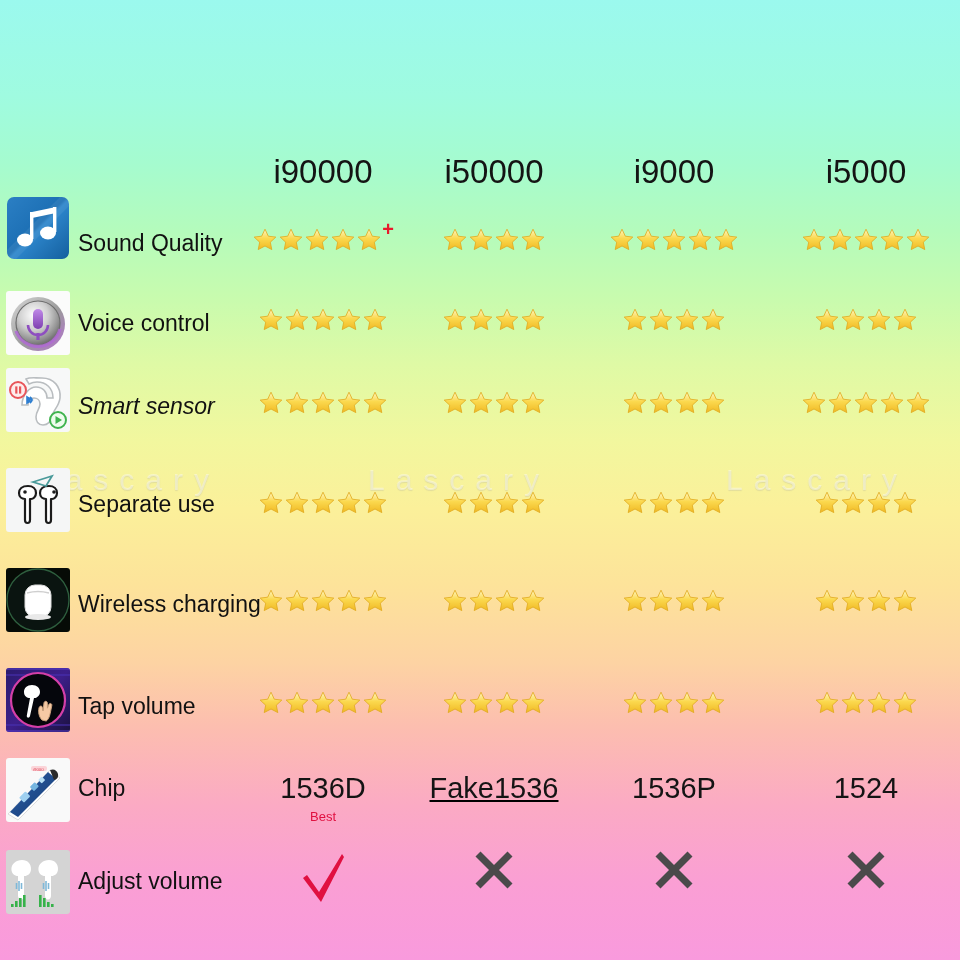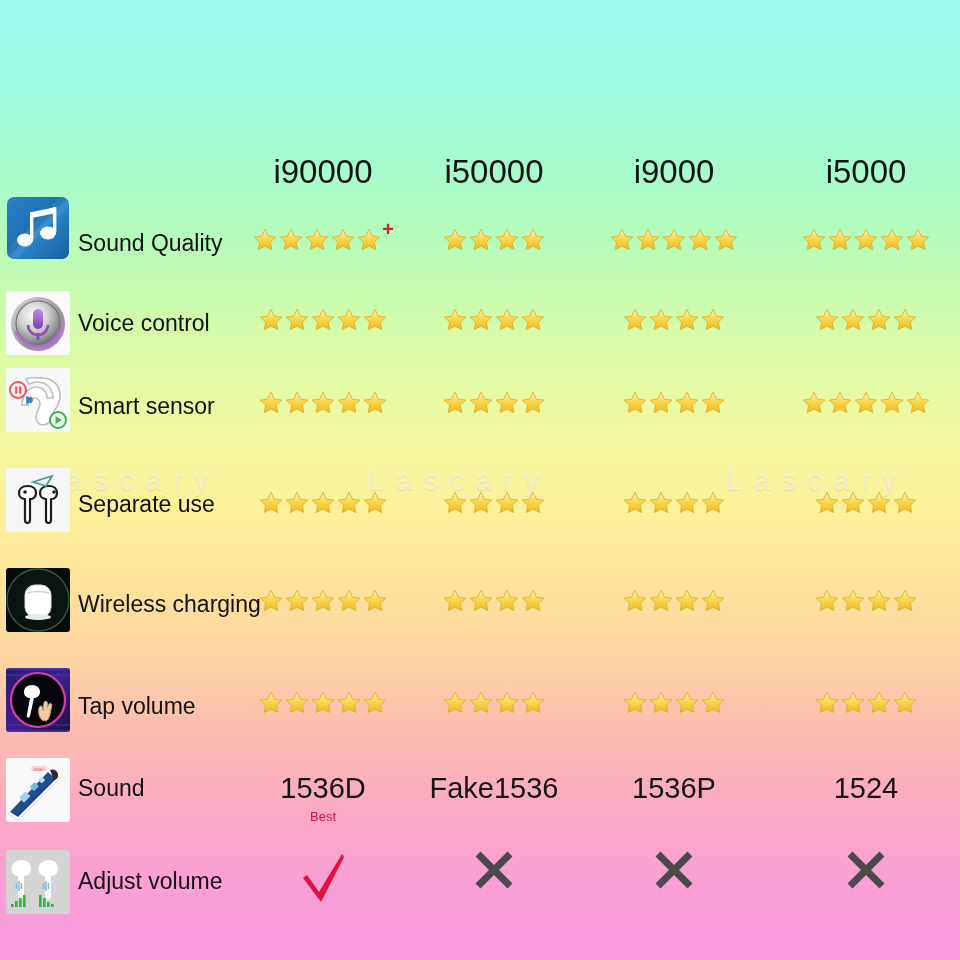--- a/index.html
+++ b/index.html
@@ -281,21 +281,21 @@
               <rect width="64" height="64" fill="#f7f8f8"></rect>
               <path d="M36 10 c12 0 19 9 18 20 c-1 9 -7 12 -8 18 c-1 5 -4 9 -9 9 c-5 0 -7 -4 -7 -8 c0 -6 4 -8 4 -13 c0 -4 -3 -6 -6 -6 c-4 0 -6 3 -6 7 l-6 0 c0 -11 8 -18 14 -18 c7 0 11 5 11 11 l6 0 c0 -10 -7 -16 -16 -16 c-3 0 -6 1 -8 2 l-3 -5 c4 -2 8 -1 16 -1 z" fill="#ffffff" stroke="#b9bdc0" stroke-width="1.6"></path>
               <circle cx="12" cy="22" r="8" fill="#fdecec" stroke="#e8555a" stroke-width="2"></circle>
               <rect x="9.2" y="18.4" width="2.2" height="7.2" fill="#e8555a"></rect>
               <rect x="13" y="18.4" width="2.2" height="7.2" fill="#e8555a"></rect>
               <circle cx="52" cy="52" r="8" fill="#edfced" stroke="#3fb34f" stroke-width="2"></circle>
               <path d="M49.5 48 L56 52 L49.5 56 Z" fill="#3fb34f"></path>
               <path d="M26 32 l-5 -3 l0 6 z M24 29 q4 3 0 6" fill="#2f7fd1" stroke="#2f7fd1" stroke-width="1.6"></path>
             </svg>
           </div>
-          <div class="row-label" style="top: 345px;">Smart sensor</div>
+          <div class="row-label" style="top: 345px; font-style: italic;">Smart sensor</div>
           <div class="cell" style="left: 223px; top: 341px;"><span class="stars"><span class="star"><svg width="26" height="26" viewBox="0 0 26 26">
                   <path d="M13 2.2 L16.3 9.2 L23.8 10.1 L18.3 15.2 L19.8 22.6 L13 19 L6.2 22.6 L7.7 15.2 L2.2 10.1 L9.7 9.2 Z" fill="url(#gStar)" stroke="#e0a81c" stroke-width="0.8" stroke-linejoin="round"></path>
                 </svg></span><span class="star"><svg width="26" height="26" viewBox="0 0 26 26">
                   <path d="M13 2.2 L16.3 9.2 L23.8 10.1 L18.3 15.2 L19.8 22.6 L13 19 L6.2 22.6 L7.7 15.2 L2.2 10.1 L9.7 9.2 Z" fill="url(#gStar)" stroke="#e0a81c" stroke-width="0.8" stroke-linejoin="round"></path>
                 </svg></span><span class="star"><svg width="26" height="26" viewBox="0 0 26 26">
                   <path d="M13 2.2 L16.3 9.2 L23.8 10.1 L18.3 15.2 L19.8 22.6 L13 19 L6.2 22.6 L7.7 15.2 L2.2 10.1 L9.7 9.2 Z" fill="url(#gStar)" stroke="#e0a81c" stroke-width="0.8" stroke-linejoin="round"></path>
                 </svg></span><span class="star"><svg width="26" height="26" viewBox="0 0 26 26">
                   <path d="M13 2.2 L16.3 9.2 L23.8 10.1 L18.3 15.2 L19.8 22.6 L13 19 L6.2 22.6 L7.7 15.2 L2.2 10.1 L9.7 9.2 Z" fill="url(#gStar)" stroke="#e0a81c" stroke-width="0.8" stroke-linejoin="round"></path>
                 </svg></span><span class="star"><svg width="26" height="26" viewBox="0 0 26 26">
                   <path d="M13 2.2 L16.3 9.2 L23.8 10.1 L18.3 15.2 L19.8 22.6 L13 19 L6.2 22.6 L7.7 15.2 L2.2 10.1 L9.7 9.2 Z" fill="url(#gStar)" stroke="#e0a81c" stroke-width="0.8" stroke-linejoin="round"></path>
@@ -496,26 +496,26 @@
               <path d="M2 56 L44 12 L54 20 L12 62 Z" fill="#ffffff" stroke="#dddddd" stroke-width="1"></path>
               <path d="M4 54 L42 14 L50 21 L12 59 Z" fill="url(#gChipBoard)"></path>
               <rect x="14" y="36" width="9" height="7" rx="1" transform="rotate(-45 18 39)" fill="#9fd0f0"></rect>
               <rect x="25" y="26" width="7" height="6" rx="1" transform="rotate(-45 28 29)" fill="#76b6e0"></rect>
               <rect x="33" y="20" width="5" height="5" rx="1" transform="rotate(-45 35 22)" fill="#b9e0f6"></rect>
               <path d="M44 12 q6 -2 8 4 q1 5 -4 6 z" fill="#2a2a2a"></path>
               <rect x="25" y="8" width="16" height="5" rx="2" fill="#fbd4d8"></rect>
               <text x="27" y="12.5" font-family="sans-serif" font-size="4.4" fill="#e04a5c">i9000</text>
             </svg>
           </div>
-          <div class="row-label" style="top: 727px;">Sound</div>
+          <div class="row-label" style="top: 727px;">Chip</div>
           <div class="cell" style="left: 223px; top: 723px;">
             <div class="chip-text">1536D</div>
             <div class="chip-best">Best</div>
           </div>
-          <div class="cell" style="left: 394px; top: 723px;">
+          <div class="cell" style="left: 394px; top: 723px; text-decoration: underline;">
             <div class="chip-text">Fake1536</div>
           </div>
           <div class="cell" style="left: 574px; top: 723px;">
             <div class="chip-text">1536P</div>
           </div>
           <div class="cell" style="left: 766px; top: 723px;">
             <div class="chip-text">1524</div>
           </div>
         </div>
         <div class="row" style="top: 0px; padding-left: 28px;">

